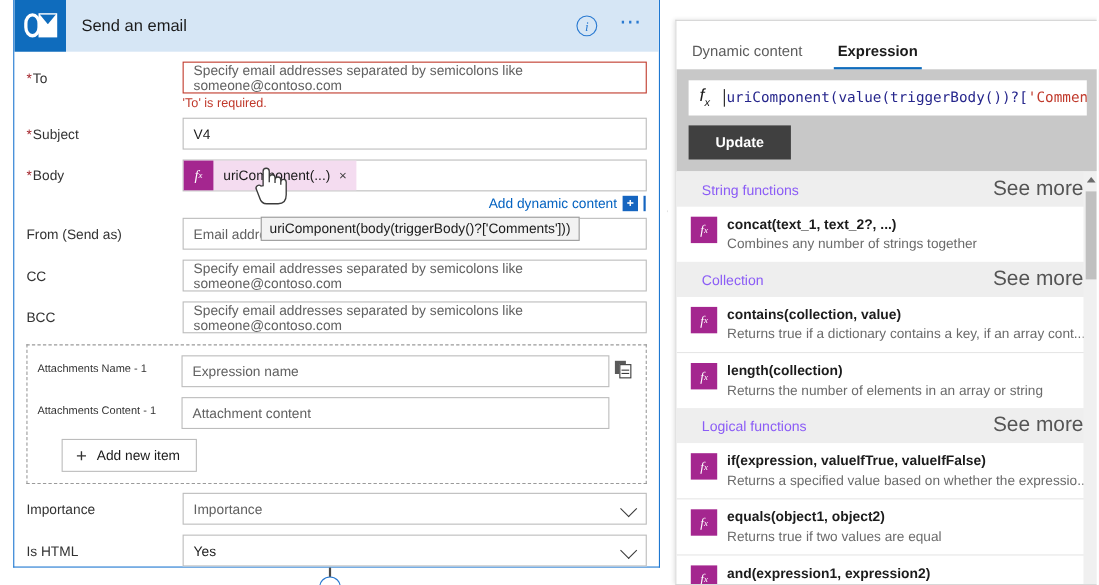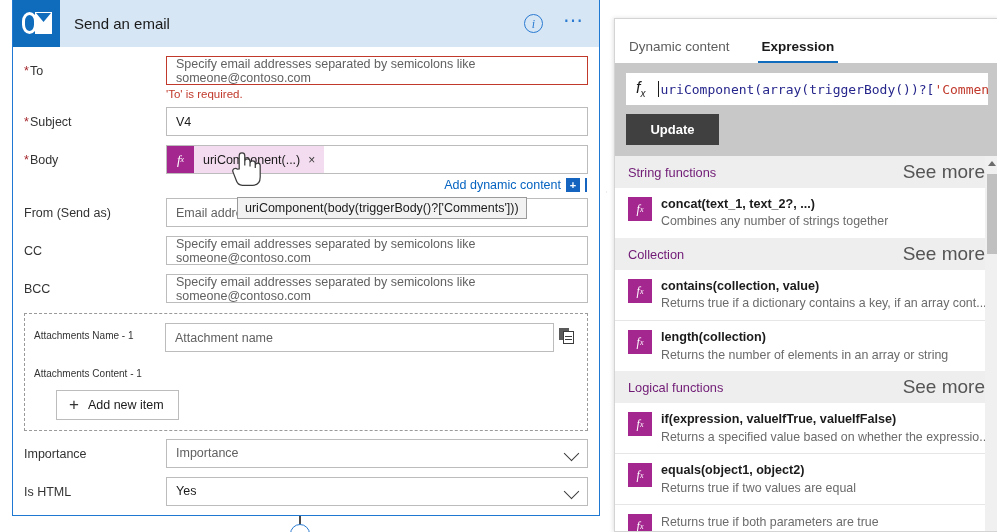--- a/index.html
+++ b/index.html
@@ -377,21 +377,21 @@
     background: #ffffff;
     overflow: hidden;
   }
   .fn-group {
     background: #eeeeee;
     height: 32px;
     display: flex; align-items: center;
     justify-content: space-between;
     padding: 0 14px 0 13px;
   }
-  .fn-group .gname { font-size: 12.8px; color: #701a75; }
+  .fn-group .gname { font-size: 12.8px; color: #8b5cf6; margin-left: 10px; }
   .fn-group .gmore { font-size: 19px; color: #555555; }
 
   .fn-item {
     display: flex;
     align-items: flex-start;
     padding: 8px 14px 8px 13px;
     background: #ffffff;
   }
   .fn-item + .fn-item { border-top: 1px solid #e6e6e6; }
   .fn-item .fxbadge {
@@ -537,31 +537,34 @@
         <div class="lbl">BCC</div>
         <div class="fieldwrap">
           <div class="inp ph">Specify email addresses separated by semicolons like someone@contoso.com</div>
         </div>
       </div>
 
       <div id="attgroup">
         <div class="arow">
           <div class="lbl">Attachments Name - 1</div>
           <div class="fieldwrap">
-            <div class="inp ph">Attachment name</div>
+            <div class="inp ph">Expression name</div>
           </div>
           <div id="att-del">
             <span class="copy-icon">
               <span class="back"></span>
                 <span class="front"></span>
             </span>
           </div>
         </div>
         <div class="arow">
           <div class="lbl">Attachments Content - 1</div>
+          <div class="fieldwrap">
+            <div class="inp ph">Attachment content</div>
+          </div>
           <div id="att-del" style="visibility:hidden"></div>
         </div>
         <div id="addnew">
           <span class="pl">+</span>
           <span>Add new item</span>
         </div>
       </div>
 
       <div class="row" style="margin-top:8px;">
         <div class="lbl">Importance</div>
@@ -603,21 +606,21 @@
 
     <div id="dc-tabs">
       <div class="dc-tab">Dynamic content</div>
       <div class="dc-tab active">Expression</div>
     </div>
 
     <div id="expr-area">
       <div id="expr-input">
         <span class="fxs"><i>f</i><sub>x</sub></span>
         <span id="expr-caret"></span>
-        <span id="expr-text"><span>uriComponent(array(triggerBody())?[</span><span class="str">'Comments</span></span>
+        <span id="expr-text"><span>uriComponent(value(triggerBody())?[</span><span class="str">'Comments</span></span>
       </div>
       <div id="update-btn">Update</div>
     </div>
 
     <div id="fn-list">
 
       <div class="fn-group">
         <span class="gname">String functions</span>
         <span class="gmore">See more</span>
       </div>
@@ -680,20 +683,21 @@
           <div class="sig">equals(object1, object2)</div>
           <div class="dsc">Returns true if two values are equal</div>
         </div>
       </div>
       <div class="fn-item">
         <div class="fxbadge">
             <i>f</i>
             <sub>x</sub>
           </div>
         <div>
+          <div class="sig">and(expression1, expression2)</div>
           <div class="dsc">Returns true if both parameters are true</div>
         </div>
       </div>
 
       <div id="fn-scroll">
         <div class="up">
             <span class="ar"></span>
           </div>
         <div class="thumb"></div>
         <div class="dn"></div>

